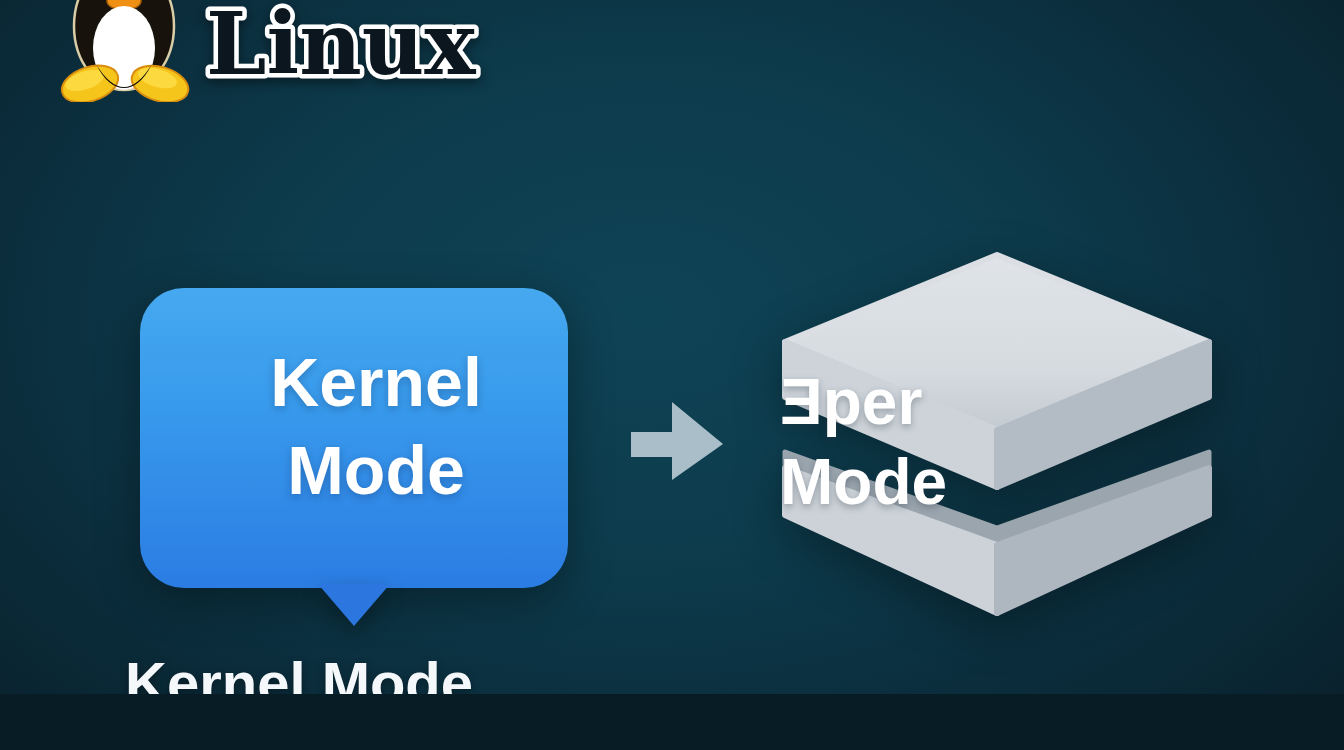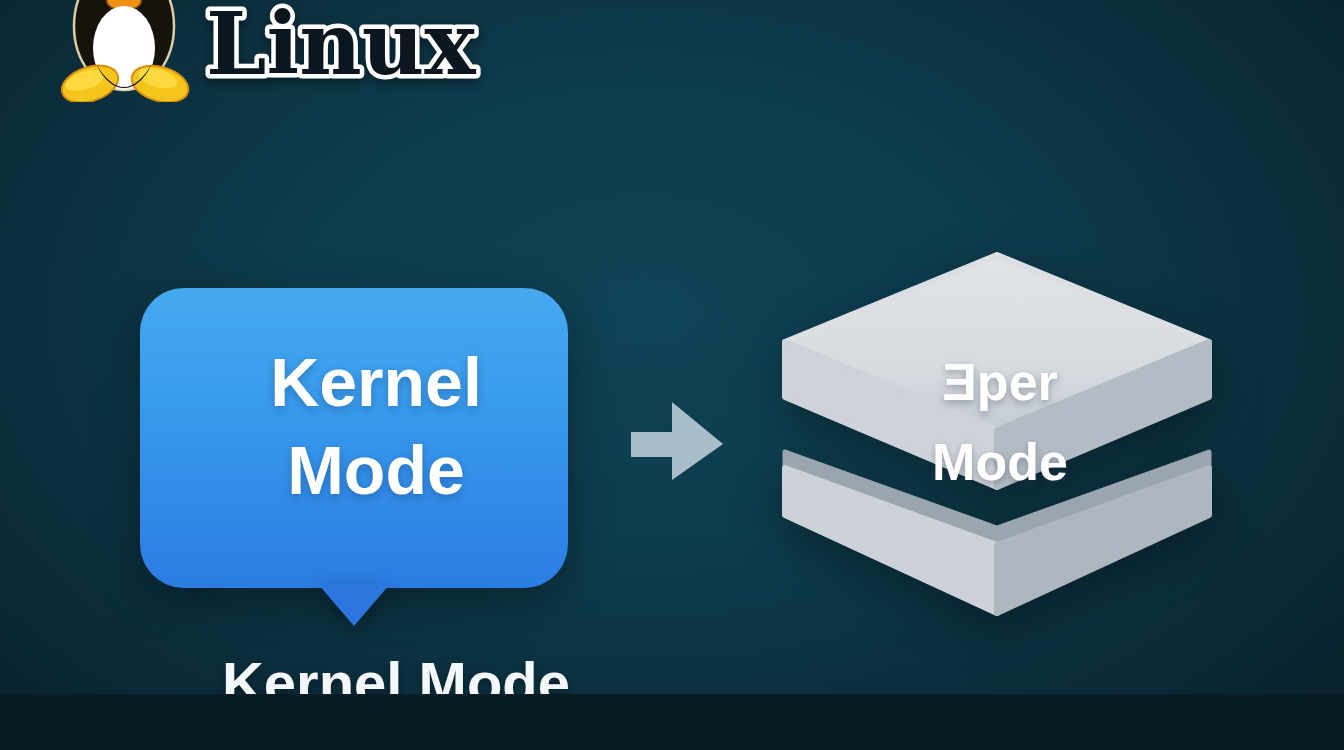--- a/index.html
+++ b/index.html
@@ -31,28 +31,28 @@
     color:#ffffff;font-weight:700;font-size:68px;line-height:88px;
     text-shadow:0 3px 8px rgba(0,20,60,.25);
   }
   .bubble-text span{display:block;padding-left:44px;}
   
   .arrow{position:absolute;left:625px;top:398px;width:105px;height:88px;}
   
   .boxsvg{position:absolute;left:775px;top:248px;width:450px;height:380px;
           filter:drop-shadow(0 14px 24px rgba(0,0,0,.35));}
   .box-text{
-    position:absolute;left:780px;top:342px;width:440px;text-align:center;
-    color:#ffffff;font-weight:700;font-size:52px;line-height:80px;
+    position:absolute;left:780px;top:362px;width:440px;
+    color:#ffffff;font-weight:700;font-size:64px;line-height:80px;
     text-shadow:0 3px 7px rgba(40,55,70,.35);
   }
   .box-text span{display:block;}
   
   .caption{
-    position:absolute;top:648px;height:70px;text-align:right;
+    position:absolute;top:648px;height:70px;text-align:left;
     color:#f4f8fa;font-weight:700;font-size:58px;line-height:70px;
     text-shadow:0 3px 8px rgba(0,0,0,.35);
   }
   .caption.kernel{left:125px;width:445px;}
   .caption.user{left:780px;width:440px;}
 </style>
 </head>
 <body>
 
 <div class="stage">

